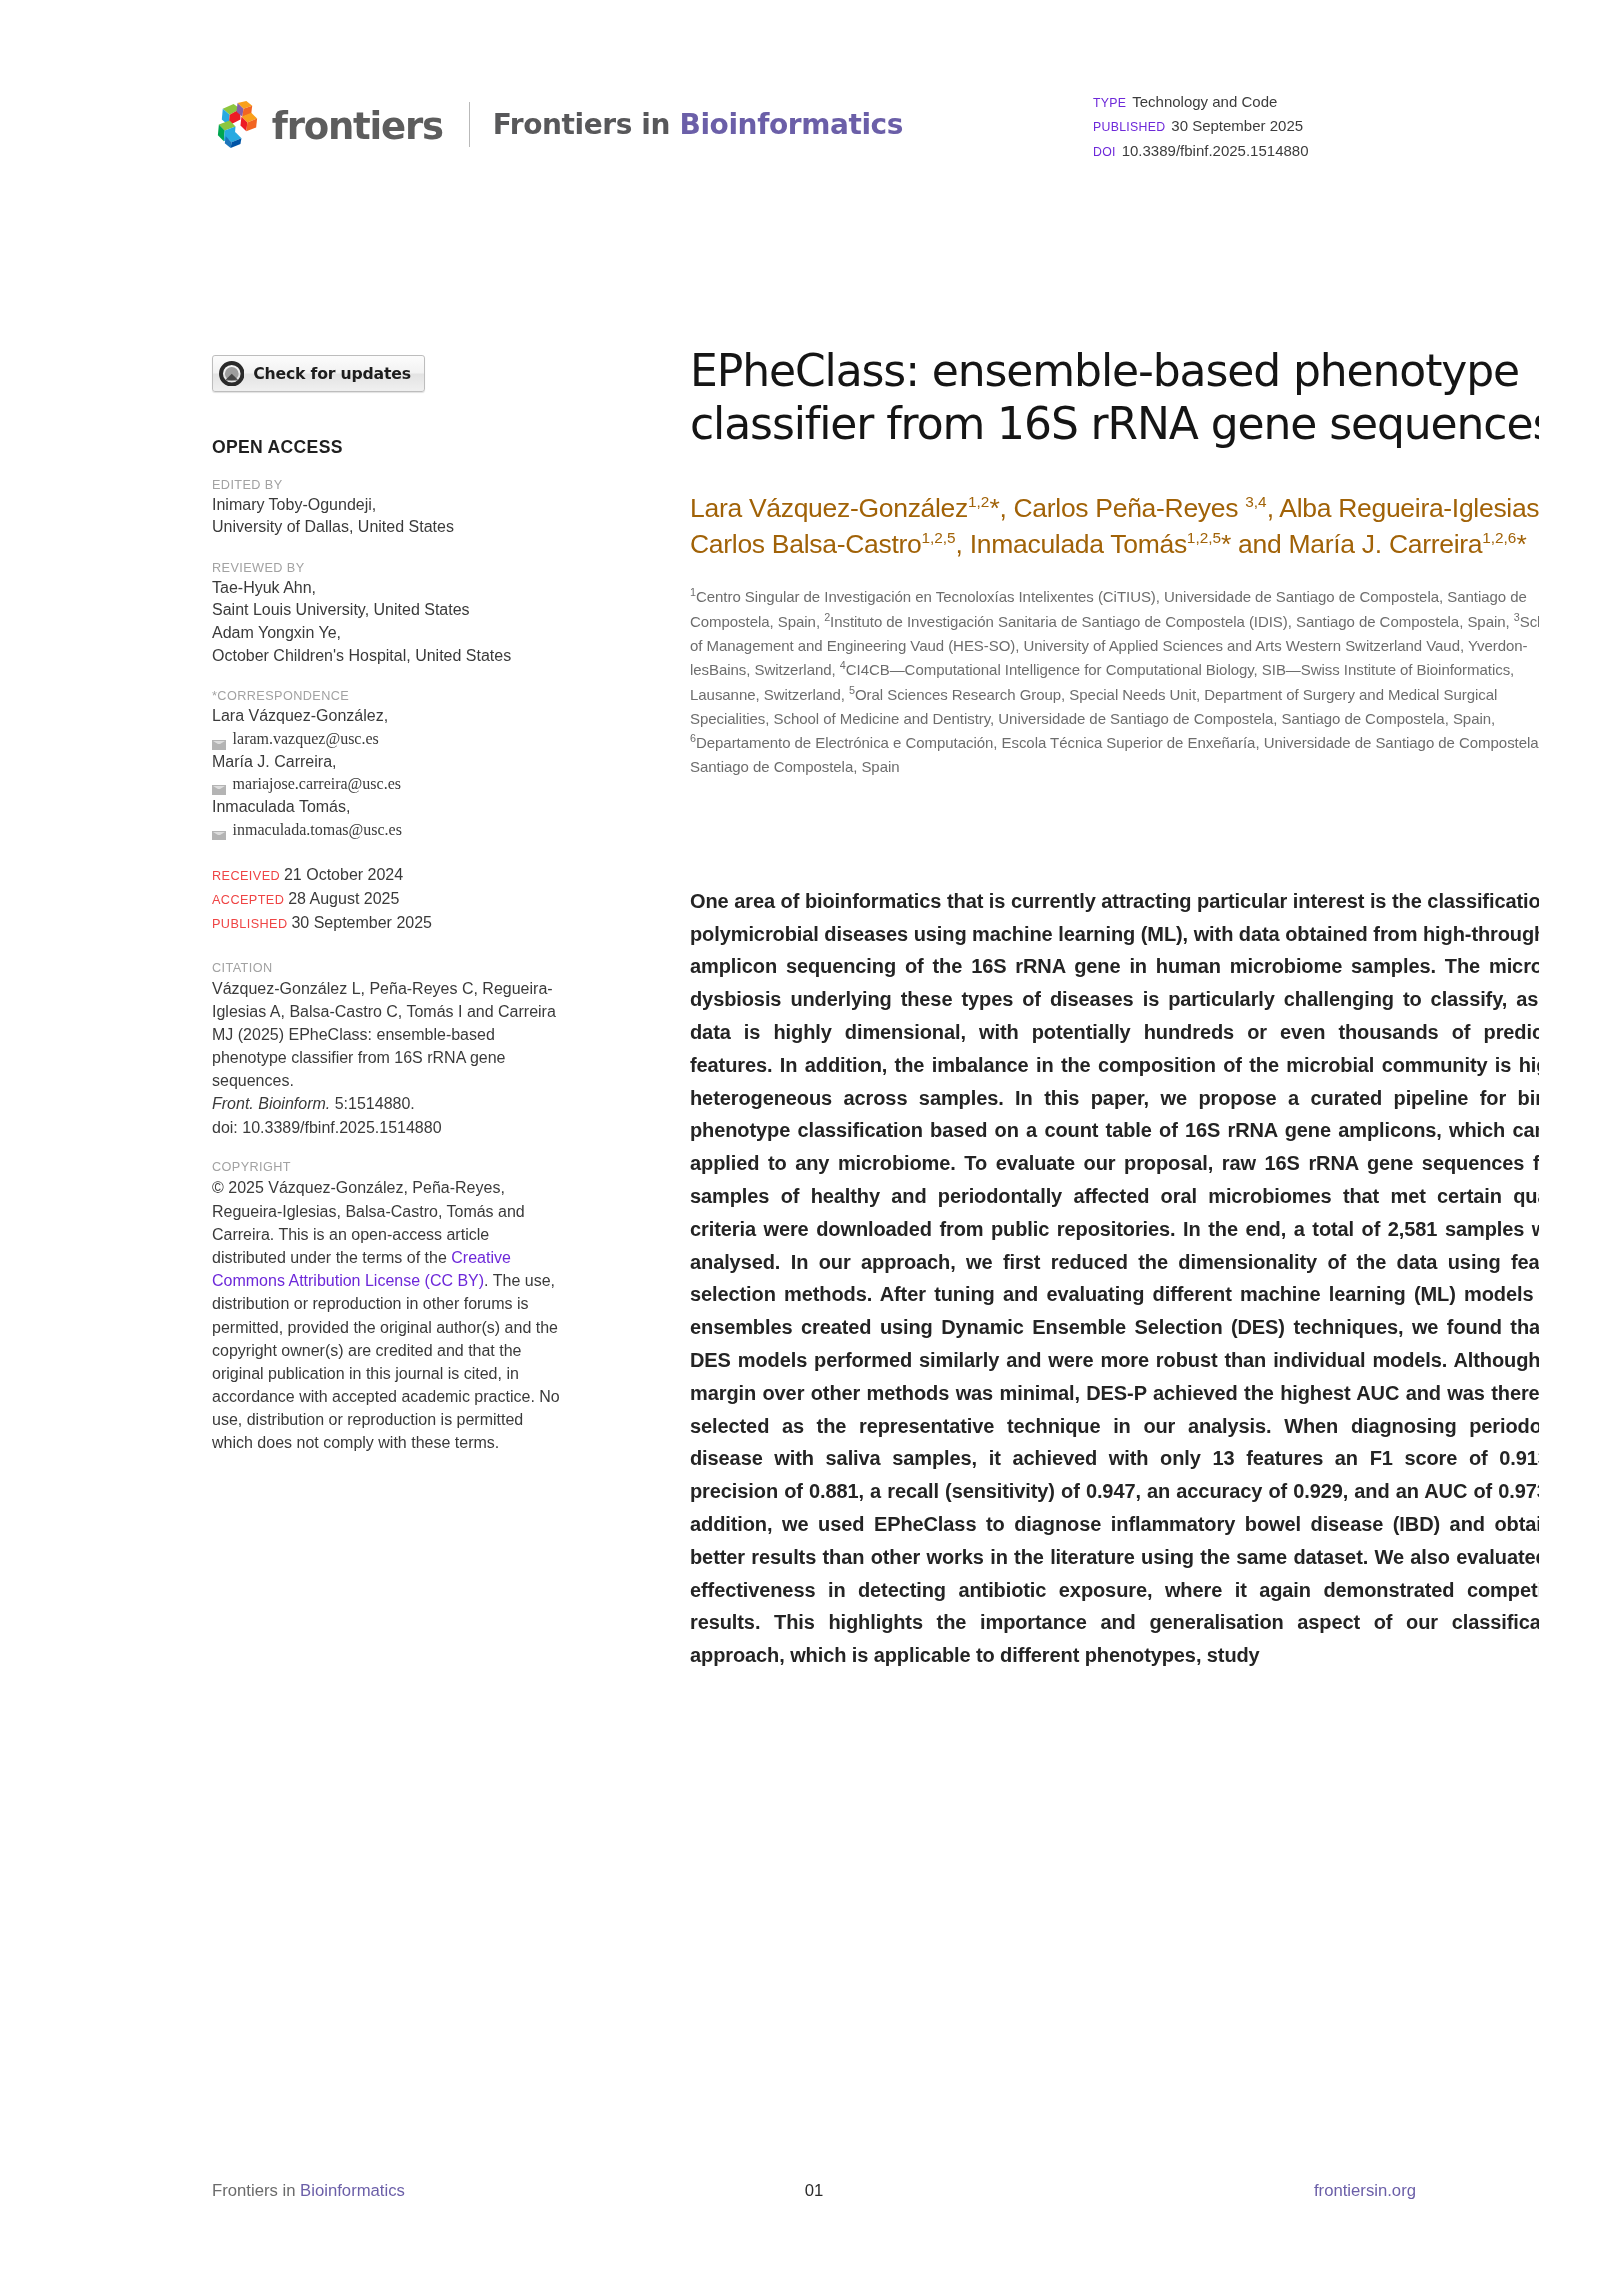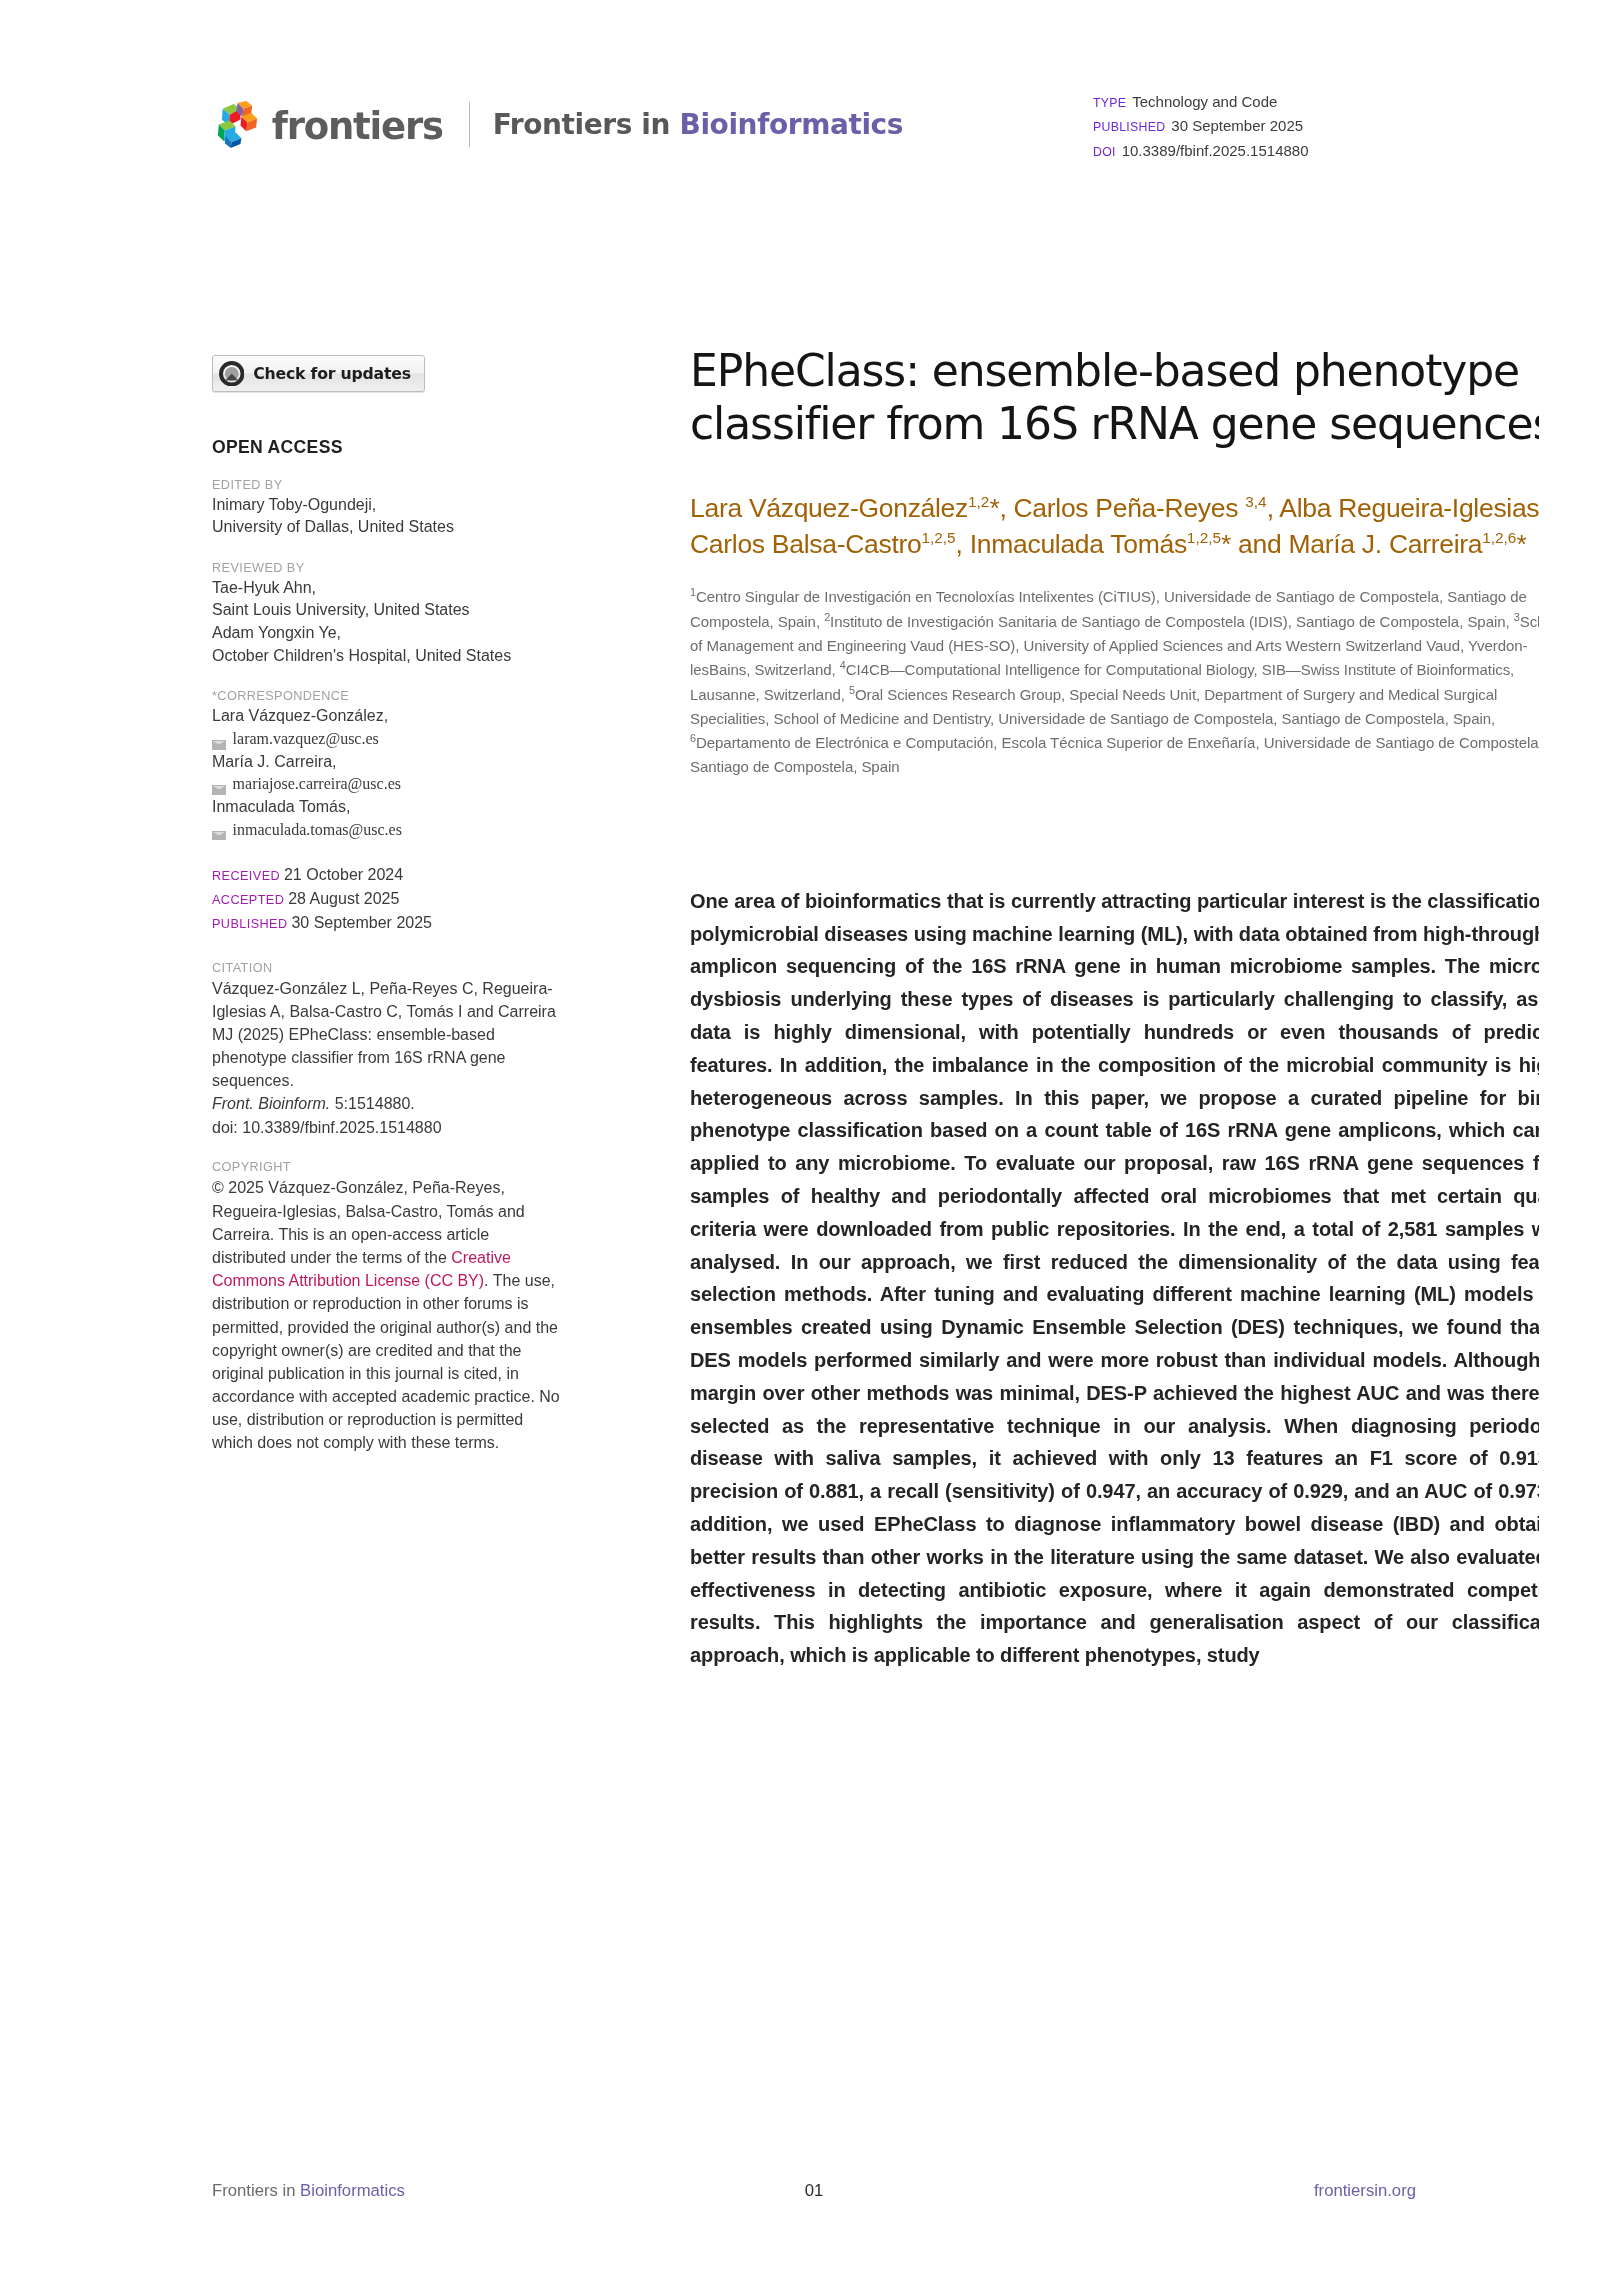--- a/index.html
+++ b/index.html
@@ -132,21 +132,21 @@
     color: #3a3a3a;
   }
   .sb-inline {
     font-size: 16px;
     line-height: 1.5;
     color: #3a3a3a;
   }
   .sb-inline .k {
     font-size: 12.7px;
     letter-spacing: 0.4px;
-    color: #a21caf;
+    color: #ef4444;
     text-transform: uppercase;
     margin-right: 3.9px;
   }
   .mail-line { display: flex; align-items: flex-end; font-family: Liberation Serif, serif; }
   .mail-ico {
     width: 13.7px; height: 9.8px;
     background: #b4b4b4;
     display: inline-block;
     margin-right: 6.9px;
     position: relative;
@@ -164,21 +164,21 @@
     box-sizing: border-box;
     opacity: .55;
   }
   .sb-dates { margin-top: 19.6px; margin-bottom: 25.5px; }
   .sb-para {
     font-size: 16px;
     line-height: 1.45;
     color: #3a3a3a;
   }
   .sb-para .ital { font-style: italic; }
-  .link { color: #be185d; }
+  .link { color: #6d28d9; }
 
   
   .main {
     position: absolute;
     left: 608px;
     top: 345px;
     width: 887px;
   }
   .paper-title {
     font-family: "DejaVu Sans", sans-serif;

